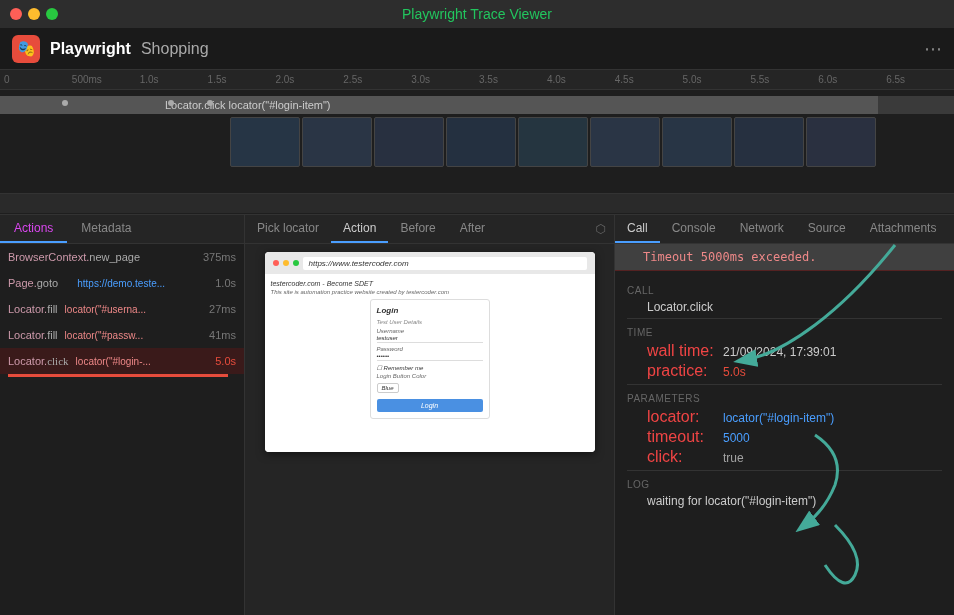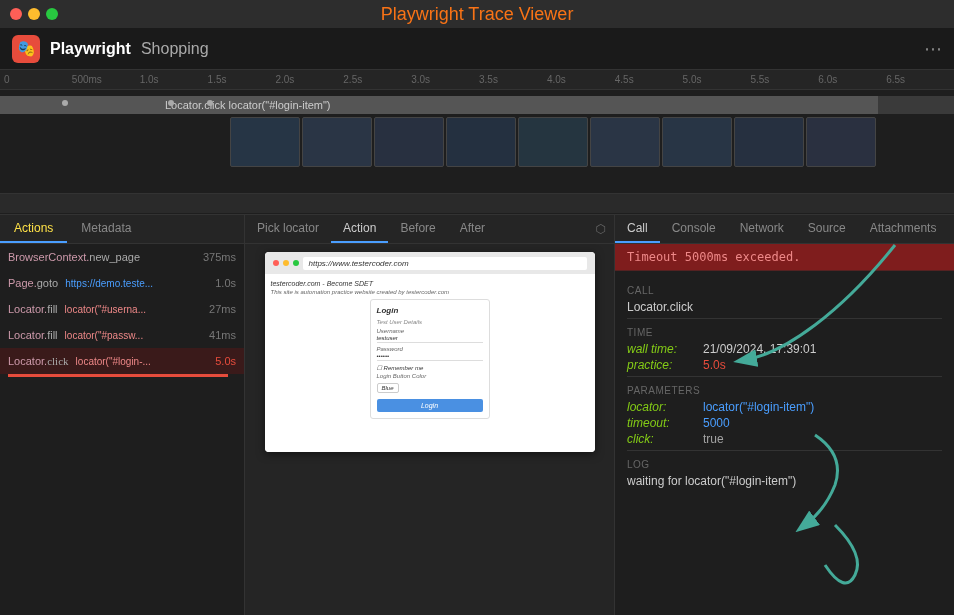--- a/index.html
+++ b/index.html
@@ -8,22 +8,22 @@
     
     .titlebar {
       height: 28px;
       background: #2d2d2d;
       display: flex;
       align-items: center;
       justify-content: center;
       position: relative;
     }
     .titlebar-title {
-      font-size: 18px;
-      color: #f97316;
+      font-size: 14px;
+      color: #22c55e;
       font-weight: 500;
     }
     .traffic-lights {
       position: absolute;
       left: 10px;
       display: flex;
       gap: 6px;
       align-items: center;
     }
     .tl { width: 12px; height: 12px; border-radius: 50%; }
@@ -141,21 +141,21 @@
       background: #252525;
     }
     .panel-tab {
       padding: 6px 14px;
       font-size: 12px;
       color: #888;
       cursor: pointer;
       border-bottom: 2px solid transparent;
     }
     .panel-tab.active {
-      color: #fde047;
+      color: #d946ef;
       border-bottom: 2px solid #4a9eff;
     }
     .actions-list {
       flex: 1;
       overflow-y: auto;
     }
     .action-item {
       display: flex;
       align-items: center;
       padding: 4px 8px;
@@ -276,22 +276,22 @@
     .right-tab.active {
       color: #ccc;
       border-bottom: 2px solid #4a9eff;
     }
     .right-content {
       flex: 1;
       overflow-y: auto;
       padding: 0;
     }
     .error-banner {
-      background: #7f1d1d;
-      padding: 6px 12px;
+      background: #404040;
+      padding: 6px 28px;
       font-size: 12px;
       color: #e88;
       border-bottom: 1px solid #552222;
       font-family: monospace;
     }
     .info-section {
       padding: 6px 12px;
     }
     .info-label {
       font-size: 10px;
@@ -299,26 +299,26 @@
       text-transform: uppercase;
       margin-top: 8px;
       margin-bottom: 4px;
       letter-spacing: 0.5px;
     }
     .info-row {
       display: flex;
       align-items: baseline;
       gap: 6px;
       margin-bottom: 2px;
+      margin-left: 20px;
     }
     .info-key {
-      color: #84cc16;
-      font-size: 12px;
+      color: #ef4444;
+      font-size: 16px;
       min-width: 70px;
-      font-style: italic;
     }
     .info-val {
       color: #ccc;
       font-size: 12px;
     }
     .info-val.blue { color: #4a9eff; }
     .info-val.red { color: #e74c3c; }
     .info-val.green { color: #a3a3a3; }
     .info-divider {
       height: 1px;
@@ -402,21 +402,21 @@
       <div class="action-item">
         <span class="action-name">
           <span style="color:#c9a;">BrowserContext.</span><span style="color:#aaa;">new_page</span>
         </span>
         <span class="action-duration">375ms</span>
       </div>
 
       <div class="action-item">
         <span class="action-name">
           <span style="color:#c9a;">Page.</span><span style="color:#aaa;">goto</span>
-          <span style="color:#4a9eff;font-size:10px;margin-left:4px;">https://demo.teste...</span>
+          <span style="color:#4a9eff;font-size:10px;margin-left:16px;">https://demo.teste...</span>
         </span>
         <span class="action-duration">1.0s</span>
       </div>
 
       <div class="action-item">
         <span class="action-name">
           <span style="color:#c9a;">Locator.</span><span style="color:#aaa;">fill</span>
           <span style="color:#e88;font-size:10px;margin-left:4px;">locator("#userna...</span>
         </span>
         <span class="action-duration">27ms</span>

